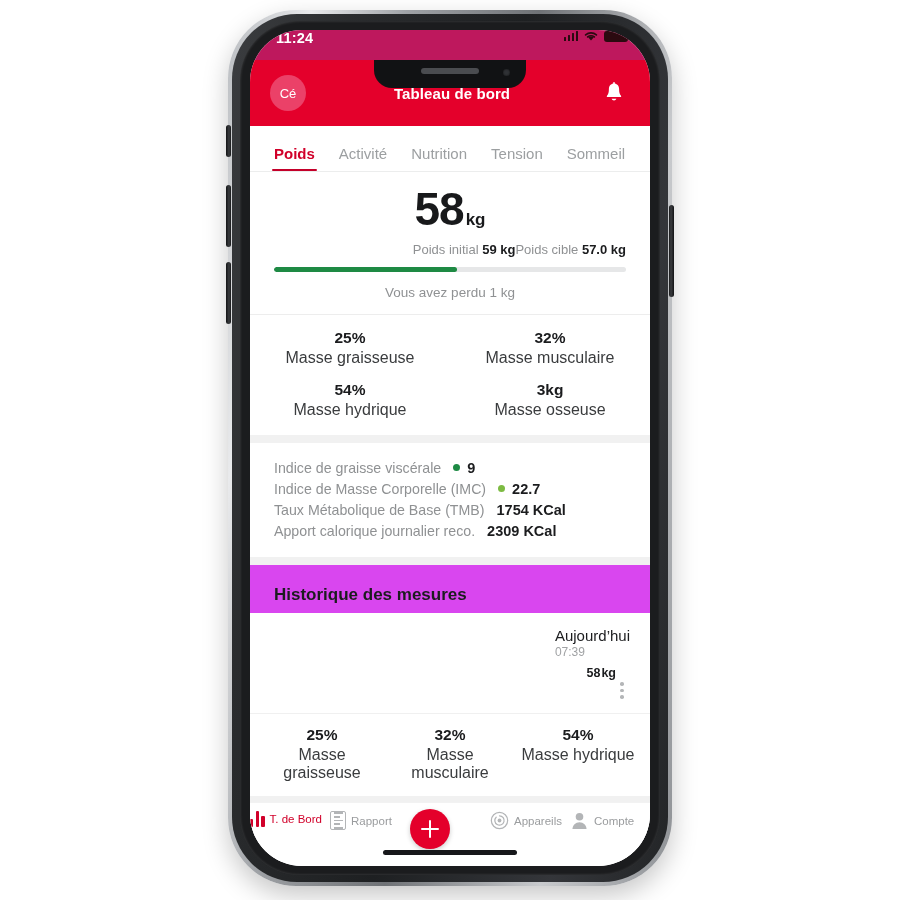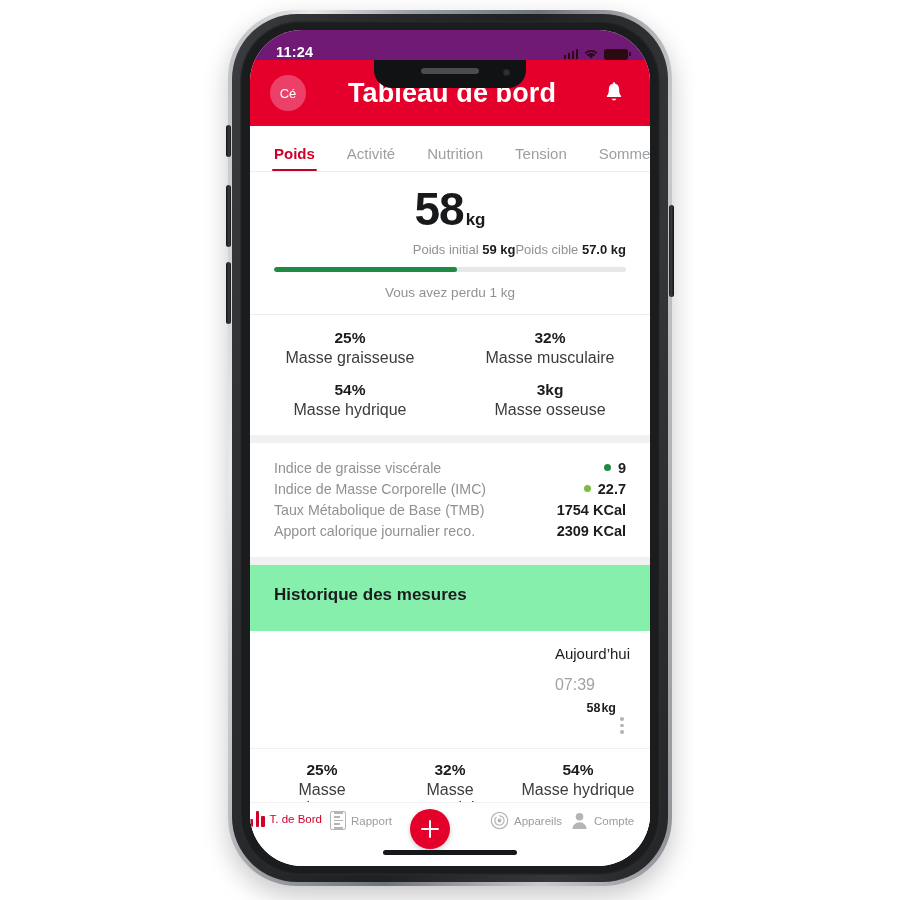--- a/index.html
+++ b/index.html
@@ -65,22 +65,22 @@
     width: 7px; height: 7px; border-radius: 50%;
     background: #303236; box-shadow: inset 0 0 2px #111;
   }
   .home-bar {
     position: absolute; left: 50%; transform: translateX(-50%); bottom: 11px;
     width: 134px; height: 5px; border-radius: 3px; background: #16171a; z-index: 42;
   }
 
   
   .statusbar {
-    position: relative; height: 30px; background: #701a75;
-    display: flex; align-items: flex-end; justify-content: space-between;
+    position: relative; height: 30px; background: #be185d;
+    display: flex; align-items: flex-start; justify-content: space-between;
     padding: 0 22px 0 26px; z-index: 20;
   }
   .sb-time { color: #fff; font-size: 14.5px; font-weight: 600; letter-spacing: .2px; }
   .sb-right { display: flex; align-items: center; gap: 5px; }
   .sig { display: flex; align-items: flex-end; gap: 1.5px; height: 10px; }
   .sig i { width: 2.5px; background: #2b0a10; border-radius: .5px; display: block; }
   .sig i:nth-child(1){ height: 4px; } .sig i:nth-child(2){ height: 6px; }
   .sig i:nth-child(3){ height: 8px; } .sig i:nth-child(4){ height: 10px; }
   .batt {
     width: 24px; height: 11px; border-radius: 3px;
@@ -102,28 +102,28 @@
     border-bottom-right-radius: 50% 100%;
   }
   .avatar {
     width: 36px; height: 36px; border-radius: 50%;
     background: #EB4168; color: #fff; font-size: 13px;
     display: flex; align-items: center; justify-content: center;
     flex: 0 0 auto; z-index: 2; cursor: pointer;
   }
   .appbar-title {
     flex: 1; text-align: center; color: #fff;
-    font-size: 27px; font-weight: 700; z-index: 2; letter-spacing: .1px;
+    font-size: 15px; font-weight: 700; z-index: 2; letter-spacing: .1px;
   }
   .bell { width: 32px; display: flex; justify-content: center; z-index: 2; cursor: pointer; }
 
   
   .tabs {
     position: relative; z-index: 5; background: #fff;
-    display: flex; align-items: flex-end; gap: 12px;
+    display: flex; align-items: flex-end; gap: 4px;
     padding: 10px 14px 0 14px; height: 46px;
     border-bottom: 1px solid #eceded;
   }
   .tab {
     flex: 0 0 auto; padding: 0 10px 9px 10px;
     font-size: 15px; color: #9c9fa1; cursor: pointer; position: relative;
   }
   .tab.active { color: #D1002A; font-weight: 700; }
   .tab.active::after {
     content:''; position: absolute; left: 8px; right: 8px; bottom: 0;
@@ -158,50 +158,50 @@
     padding: 14px 0 16px; row-gap: 14px;
   }
   .comp-cell { text-align: center; }
   .comp-val { font-size: 15.5px; font-weight: 700; color: #1b1c1e; }
   .comp-lab { font-size: 16px; color: #3a3c3e; margin-top: 2px; }
 
   .sep { height: 8px; background: #f1f1f1; }
 
   .idx-list { padding: 14px 24px 16px; }
   .idx-row {
-    display: flex; align-items: center; justify-content: space-between;
+    display: flex; align-items: center; 
     padding: 2.5px 0; font-size: 14.2px; gap: 12px;
   }
   .idx-name { color: #8f9193; }
   .idx-right { display: flex; align-items: center; gap: 7px; }
   .idx-dot { width: 7px; height: 7px; border-radius: 50%; display: inline-block; }
   .idx-val { font-weight: 700; color: #1b1c1e; font-size: 14.5px; }
 
   .curve-row {
     display: flex; align-items: center; gap: 14px;
     padding: 18px 24px; border-top: 1px solid #ededed; cursor: pointer;
   }
   .curve-label { flex: 1; font-size: 15.5px; color: #1b1c1e; }
   .chev {
     width: 11px; height: 11px; border-top: 2.2px solid #b9bbbd;
     border-right: 2.2px solid #b9bbbd; transform: rotate(45deg);
   }
 
   .hist-head {
-    background: #86efac; padding: 20px 24px 26px;
+    background: #d946ef; padding: 20px 24px 8px;
     font-size: 17px; font-weight: 700; color: #1b1c1e;
   }
   .hist-entry {
     background: #fff; display: flex; align-items: flex-end;
     padding: 14px 20px 14px 24px;
     flex-direction: column;
   }
   .hist-when { flex: 1; }
   .hist-day { font-size: 15px; color: #1b1c1e; }
-  .hist-time { font-size: 16px; color: #a0a2a4; margin-top: 14px; }
+  .hist-time { font-size: 12px; color: #a0a2a4; margin-top: 1px; }
   .hist-val { font-size: 20px; font-weight: 700; color: #1b1c1e; margin-right: 14px; }
   .hist-val span { font-size: 12.5px; font-weight: 700; margin-left: 1px; }
   .kebab { width: 16px; display: flex; flex-direction: column; align-items: center; gap: 3px; cursor: pointer; }
   .kebab i { width: 3.5px; height: 3.5px; border-radius: 50%; background: #b4b6b8; display: block; }
 
   .hist-comp {
     background: #fff; display: grid; grid-template-columns: repeat(3,1fr);
     padding: 12px 8px 14px; border-top: 1px solid #f0f0f0;
   }
 

